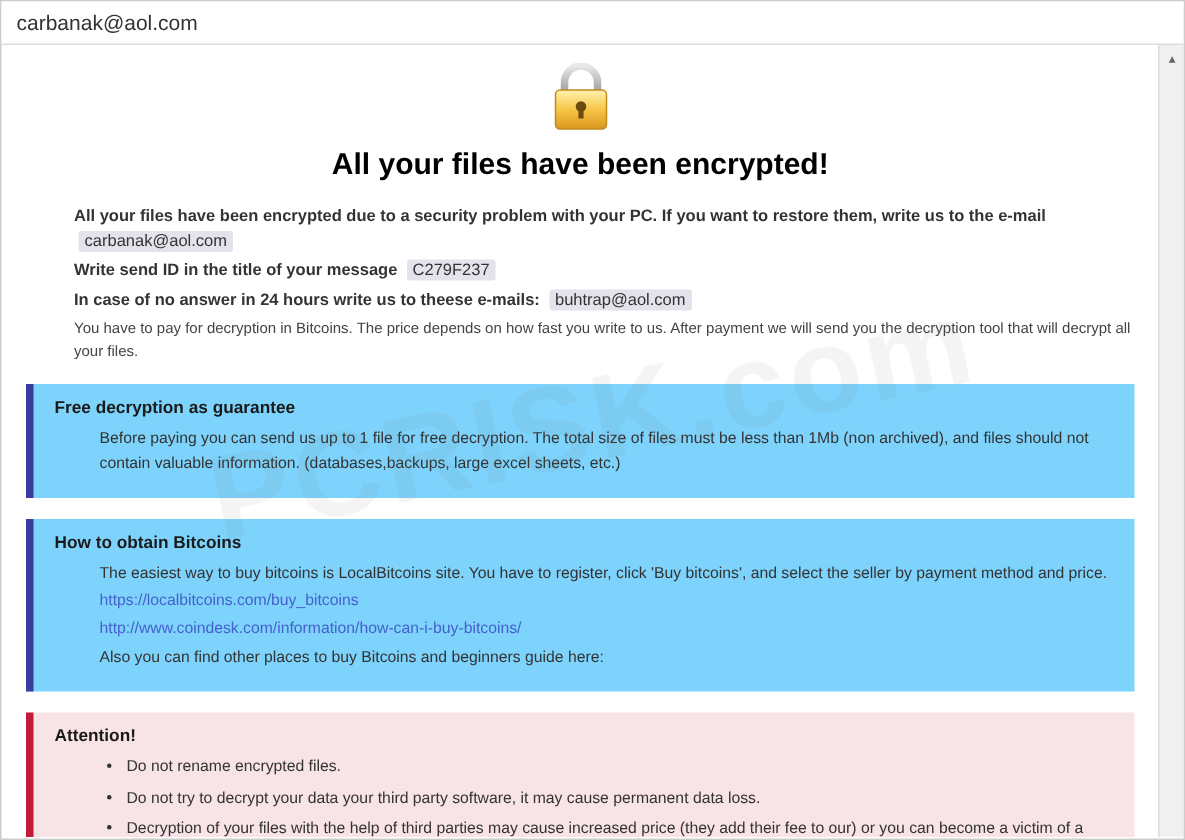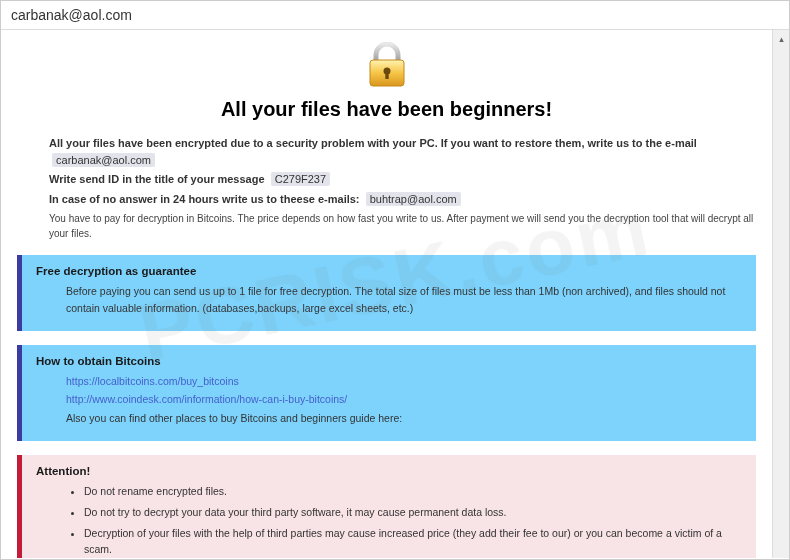--- a/index.html
+++ b/index.html
@@ -151,21 +151,21 @@
               </linearGradient>
             </defs>
             <path d="M11 20 v-7 a11 11 0 0 1 22 0 v7" fill="none" stroke="url(#shG)" stroke-width="5"></path>
             <rect x="5" y="18" width="34" height="26" rx="3" fill="url(#bodyG)" stroke="#c28a1a" stroke-width="1"></rect>
             <circle cx="22" cy="29" r="3.5" fill="#6b4a0f"></circle>
             <rect x="20.3" y="30" width="3.4" height="7" fill="#6b4a0f"></rect>
           </svg>
         </span>
       </div>
 
-      <div class="main-heading">All your files have been beginners!</div>
+      <div class="main-heading">All your files have been encrypted!</div>
 
       <div class="intro-block">
         <p>
           <b>All your files have been encrypted due to a security problem with your PC. If you want to restore them, write us to the e-mail</b>
           &nbsp;<span class="inline-hl">carbanak@aol.com</span>
         </p>
         <p>
           <b>Write send ID in the title of your message</b>
           &nbsp;<span class="inline-hl">C279F237</span>
         </p>
@@ -179,20 +179,21 @@
       <div class="card blue">
         <div class="card-title">Free decryption as guarantee</div>
         <div class="card-body">
           <p>Before paying you can send us up to 1 file for free decryption. The total size of files must be less than 1Mb (non archived), and files should not contain valuable information. (databases,backups, large excel sheets, etc.)</p>
         </div>
       </div>
 
       <div class="card blue">
         <div class="card-title">How to obtain Bitcoins</div>
         <div class="card-body">
+          <p>The easiest way to buy bitcoins is LocalBitcoins site. You have to register, click 'Buy bitcoins', and select the seller by payment method and price.</p>
           <p><a class="link">https://localbitcoins.com/buy_bitcoins</a></p>
           <p><a class="link">http://www.coindesk.com/information/how-can-i-buy-bitcoins/</a></p>
           <p>Also you can find other places to buy Bitcoins and beginners guide here:</p>
         </div>
       </div>
 
       <div class="card pink">
         <div class="card-title">Attention!</div>
         <div class="card-body">
           <ul>

